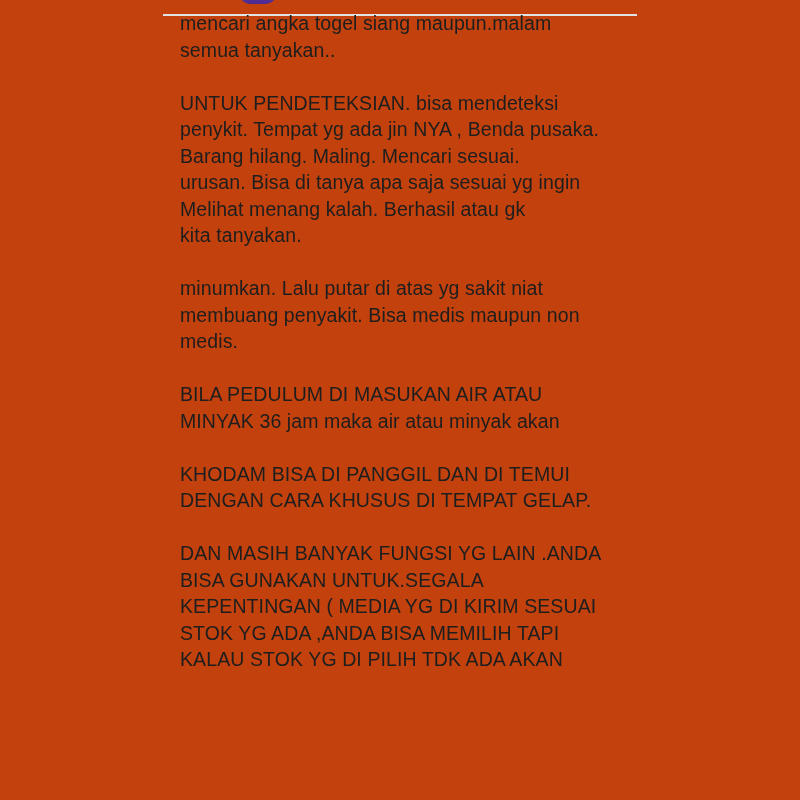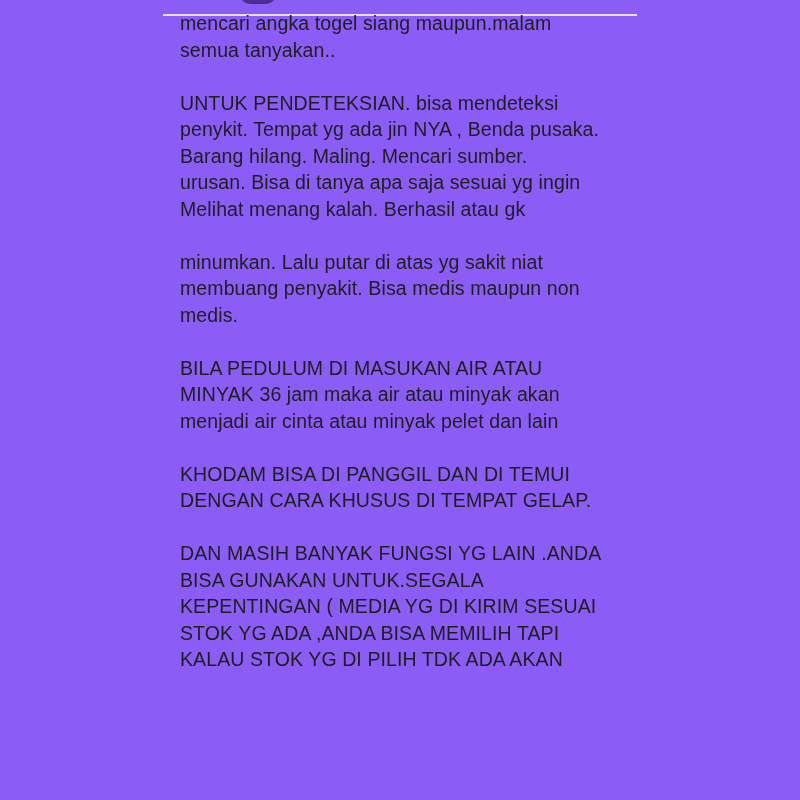--- a/index.html
+++ b/index.html
@@ -7,21 +7,21 @@
       padding: 0;
       width: 800px;
       height: 800px;
       background: #ffffff;
       overflow: hidden;
     }
     .page {
       position: relative;
       width: 800px;
       height: 800px;
-      background: #8b5cf6;
+      background: #c2410c;
     }
     .top-icon {
       position: absolute;
       left: 240px;
       top: -14px;
       width: 36px;
       height: 18px;
       border-radius: 0 0 10px 10px;
       background: linear-gradient(180deg, #6a3fb5 0%, #4b2a8e 100%);
     }
@@ -61,35 +61,35 @@
 
   <div class="content">
     <div class="para">
       <span class="line">mencari angka togel siang maupun.malam</span>
       <span class="line">semua tanyakan..</span>
     </div>
 
     <div class="para">
       <span class="line">UNTUK PENDETEKSIAN. bisa mendeteksi</span>
       <span class="line">penykit. Tempat yg ada jin NYA , Benda pusaka.</span>
-      <span class="line">Barang hilang. Maling. Mencari sumber.</span>
+      <span class="line">Barang hilang. Maling. Mencari sesuai.</span>
       <span class="line">urusan. Bisa di tanya apa saja sesuai yg ingin</span>
       <span class="line">Melihat menang kalah. Berhasil atau gk</span>
+      <span class="line">kita tanyakan.</span>
     </div>
 
     <div class="para">
       <span class="line">minumkan. Lalu putar di atas yg sakit niat</span>
       <span class="line">membuang penyakit. Bisa medis maupun non</span>
       <span class="line">medis.</span>
     </div>
 
     <div class="para">
       <span class="line">BILA PEDULUM DI MASUKAN AIR ATAU</span>
       <span class="line">MINYAK 36 jam maka air atau minyak akan</span>
-      <span class="line">menjadi air cinta atau minyak pelet dan lain</span>
     </div>
 
     <div class="para">
       <span class="line">KHODAM BISA DI PANGGIL DAN DI TEMUI</span>
       <span class="line">DENGAN CARA KHUSUS DI TEMPAT GELAP.</span>
     </div>
 
     <div class="para">
       <span class="line">DAN MASIH BANYAK FUNGSI YG LAIN .ANDA</span>
       <span class="line">BISA GUNAKAN UNTUK.SEGALA</span>

